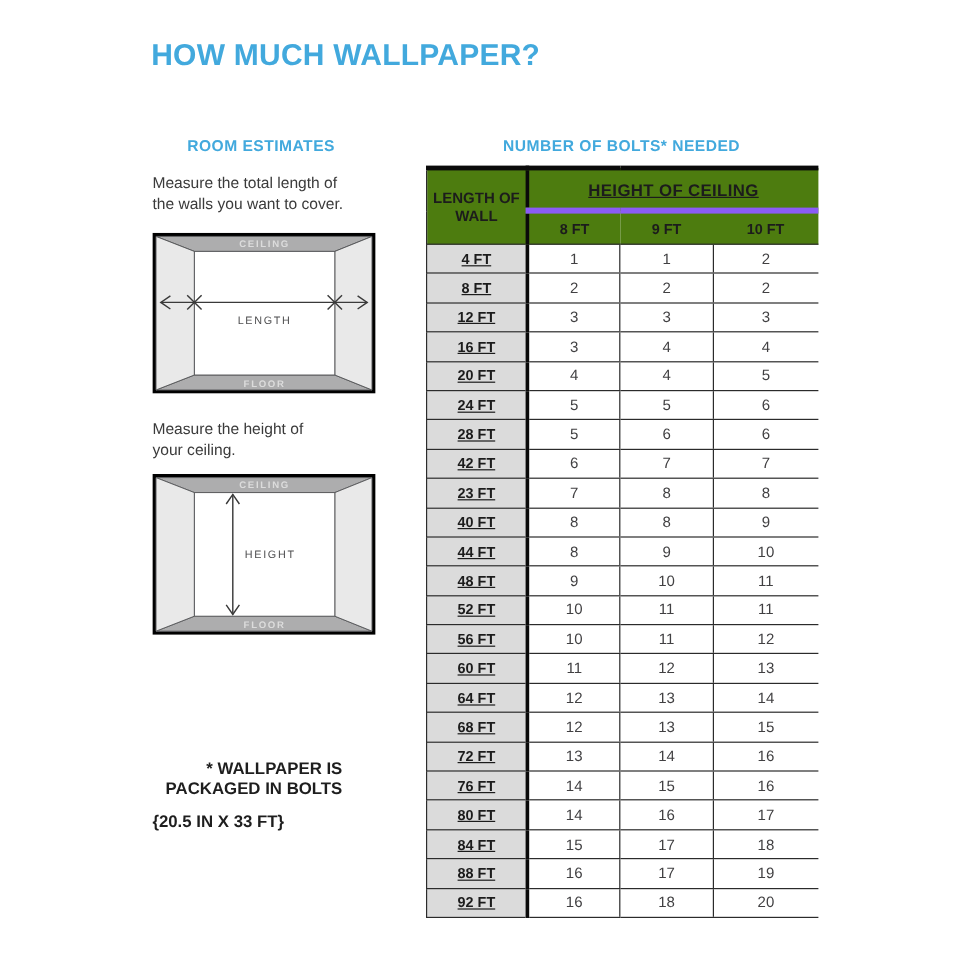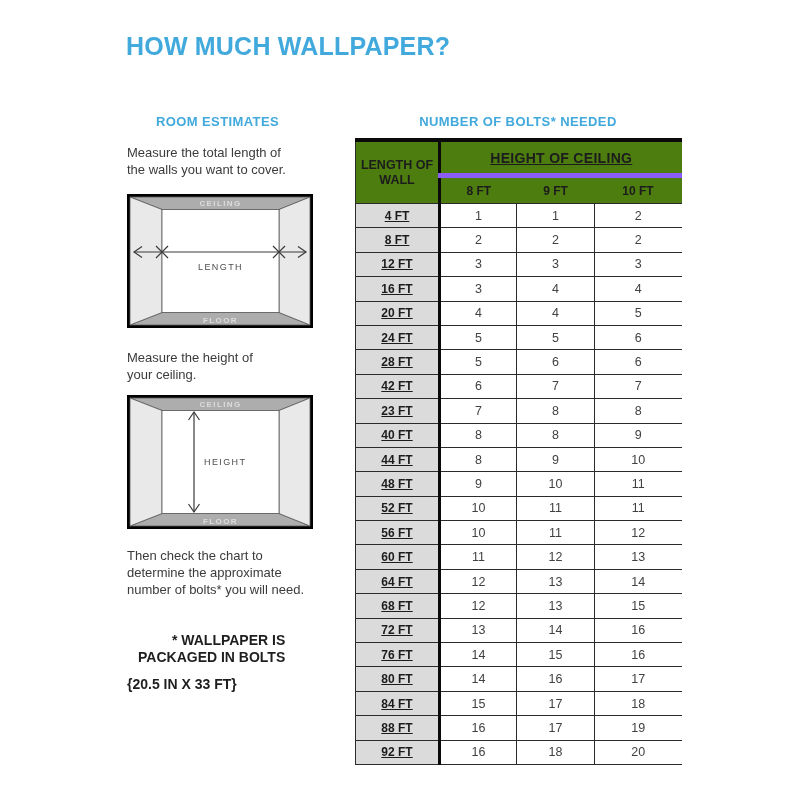--- a/index.html
+++ b/index.html
@@ -109,25 +109,20 @@
     <g stroke="#3a3a3a" stroke-width="1.2" fill="none">
       <line x1="67" y1="17" x2="67" y2="117"></line>
       <path d="M61.5,25 L67,17 L72.5,25"></path>
       <path d="M61.5,109 L67,117 L72.5,109"></path>
     </g>
     <text class="panel-label" x="93.5" y="12" text-anchor="middle">CEILING</text>
     <text class="panel-label" x="93.5" y="128.5" text-anchor="middle">FLOOR</text>
     <text class="measure-label" x="77" y="70" text-anchor="start">HEIGHT</text>
   </svg>
 
-  <div class="para para3">
-    <div>Then check the chart to</div>
-    <div>determine the approximate</div>
-    <div>number of bolts* you will need.</div>
-  </div>
 
   <div class="note">
     <div>* WALLPAPER IS</div>
     <div class="indent">PACKAGED IN BOLTS</div>
   </div>
 
   <div class="bolt">
     <div>{20.5 IN X 33 FT}</div>
   </div>
 

